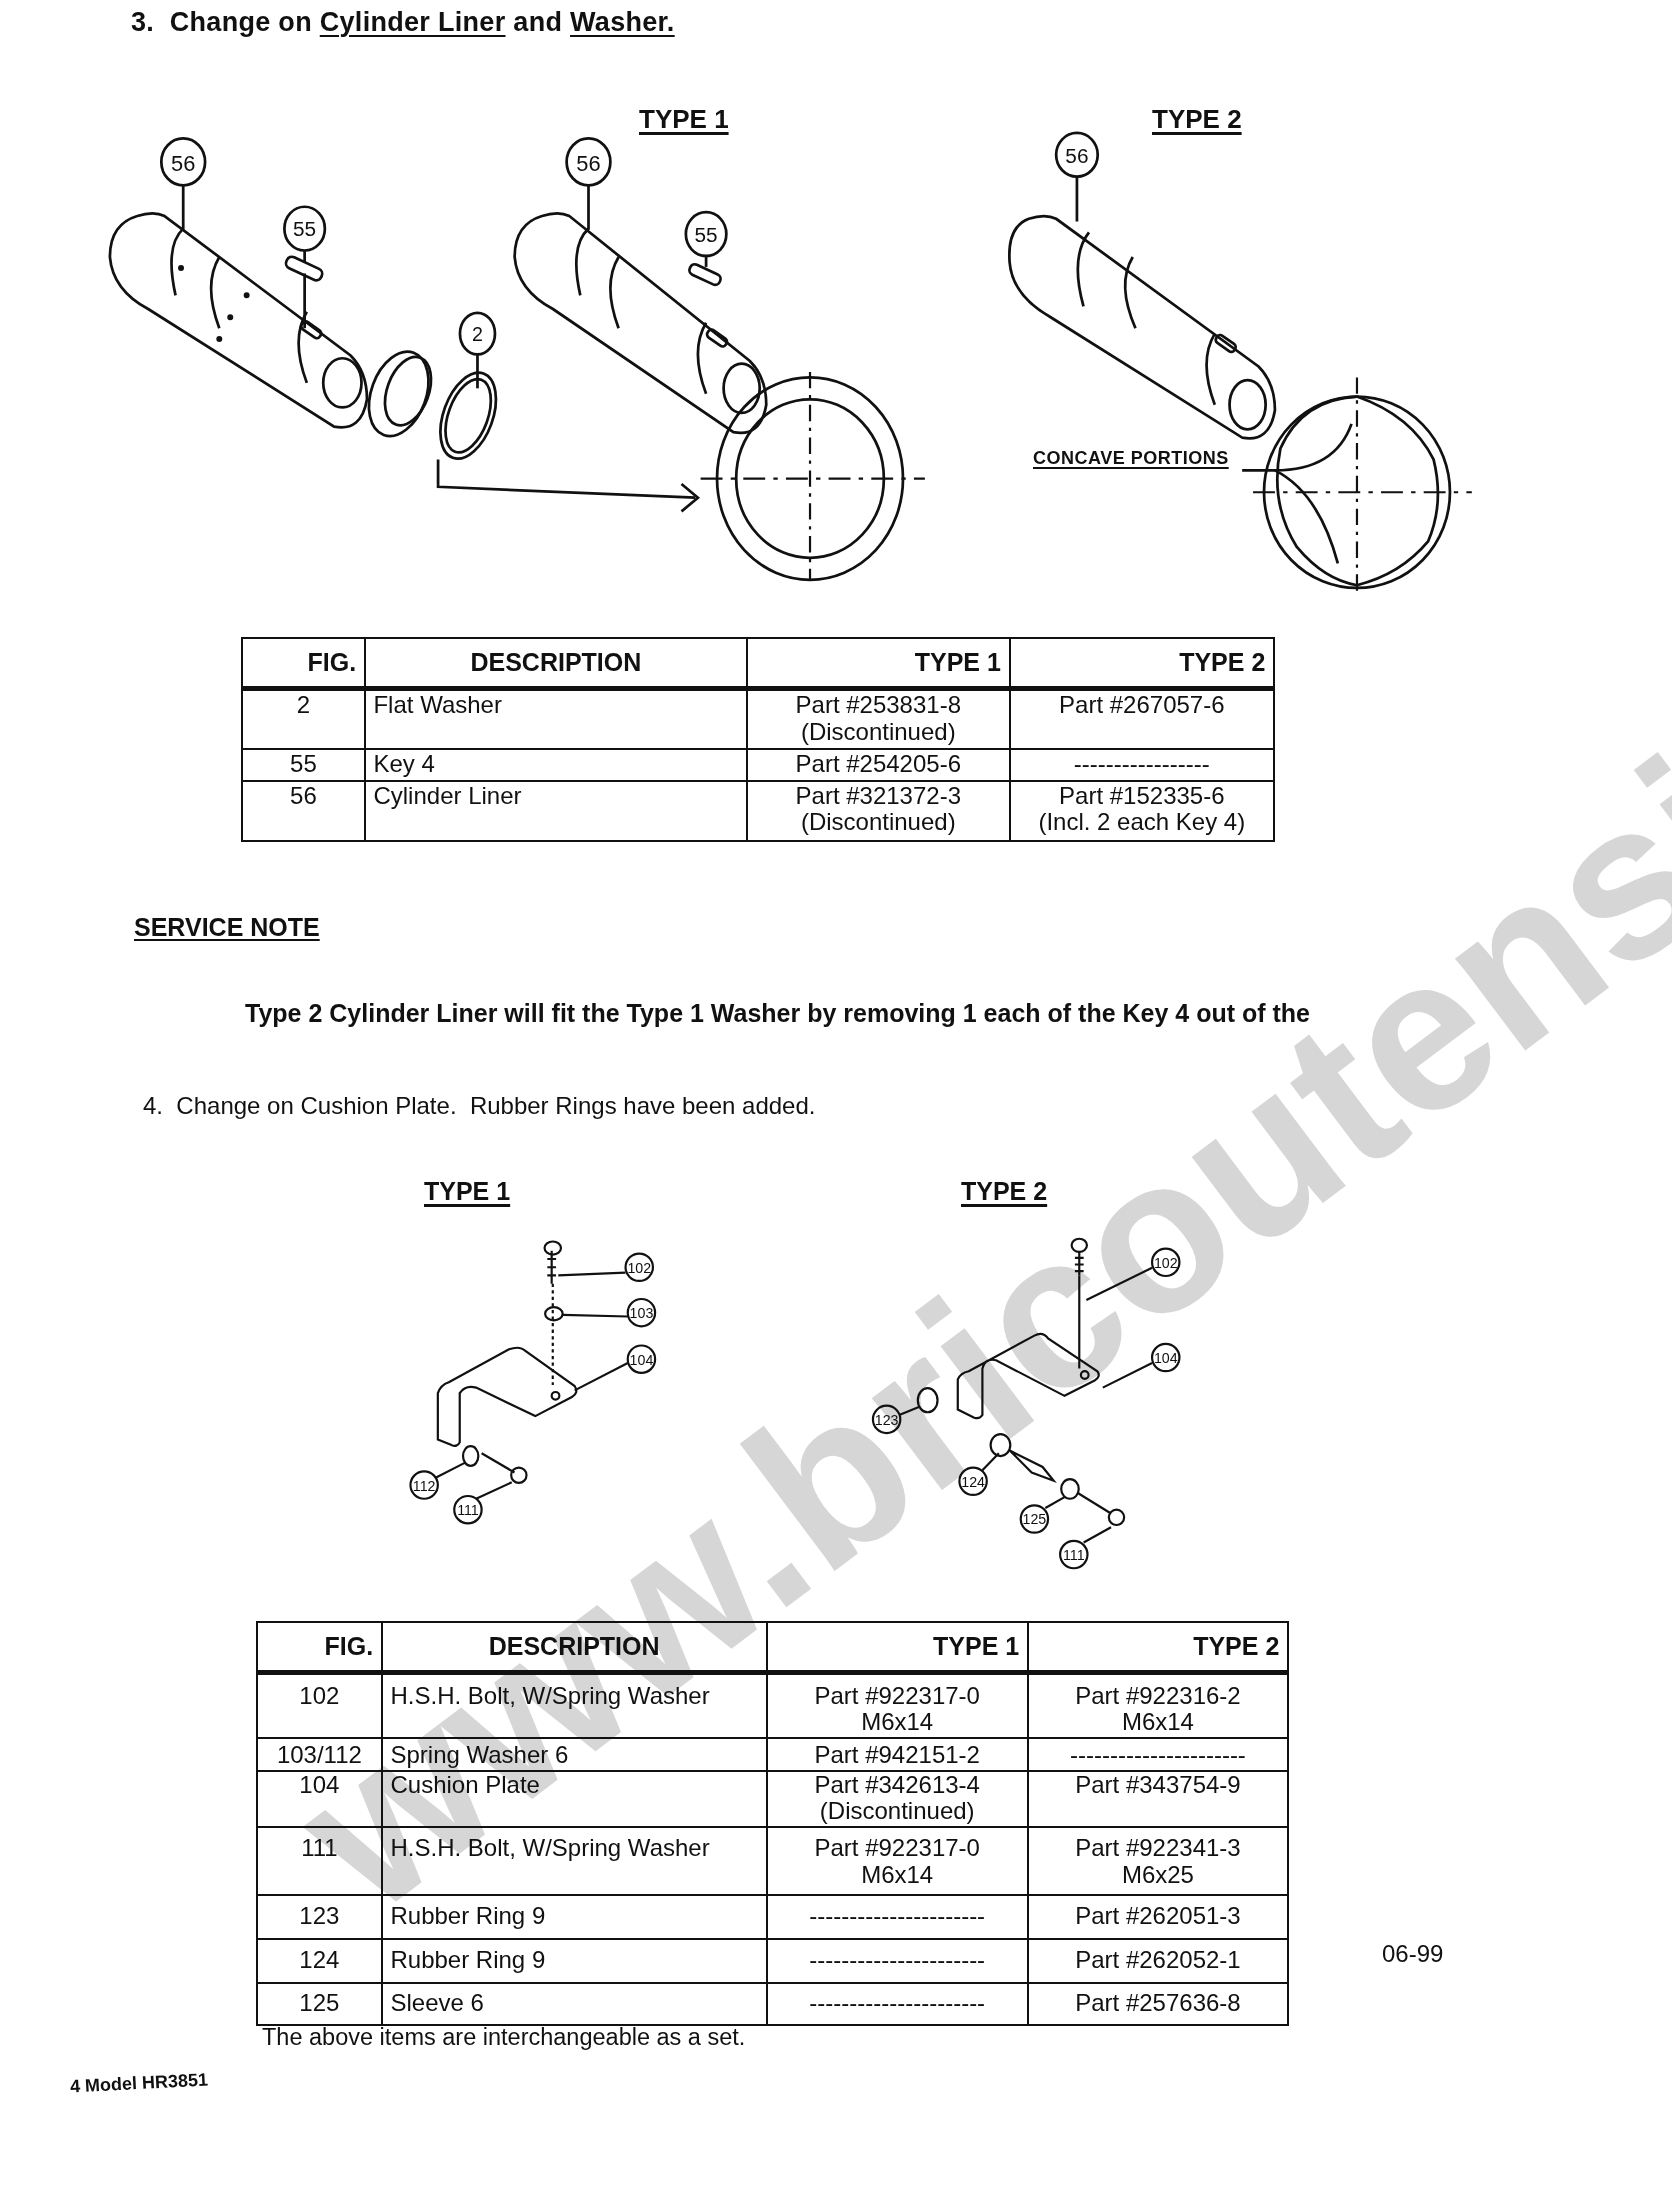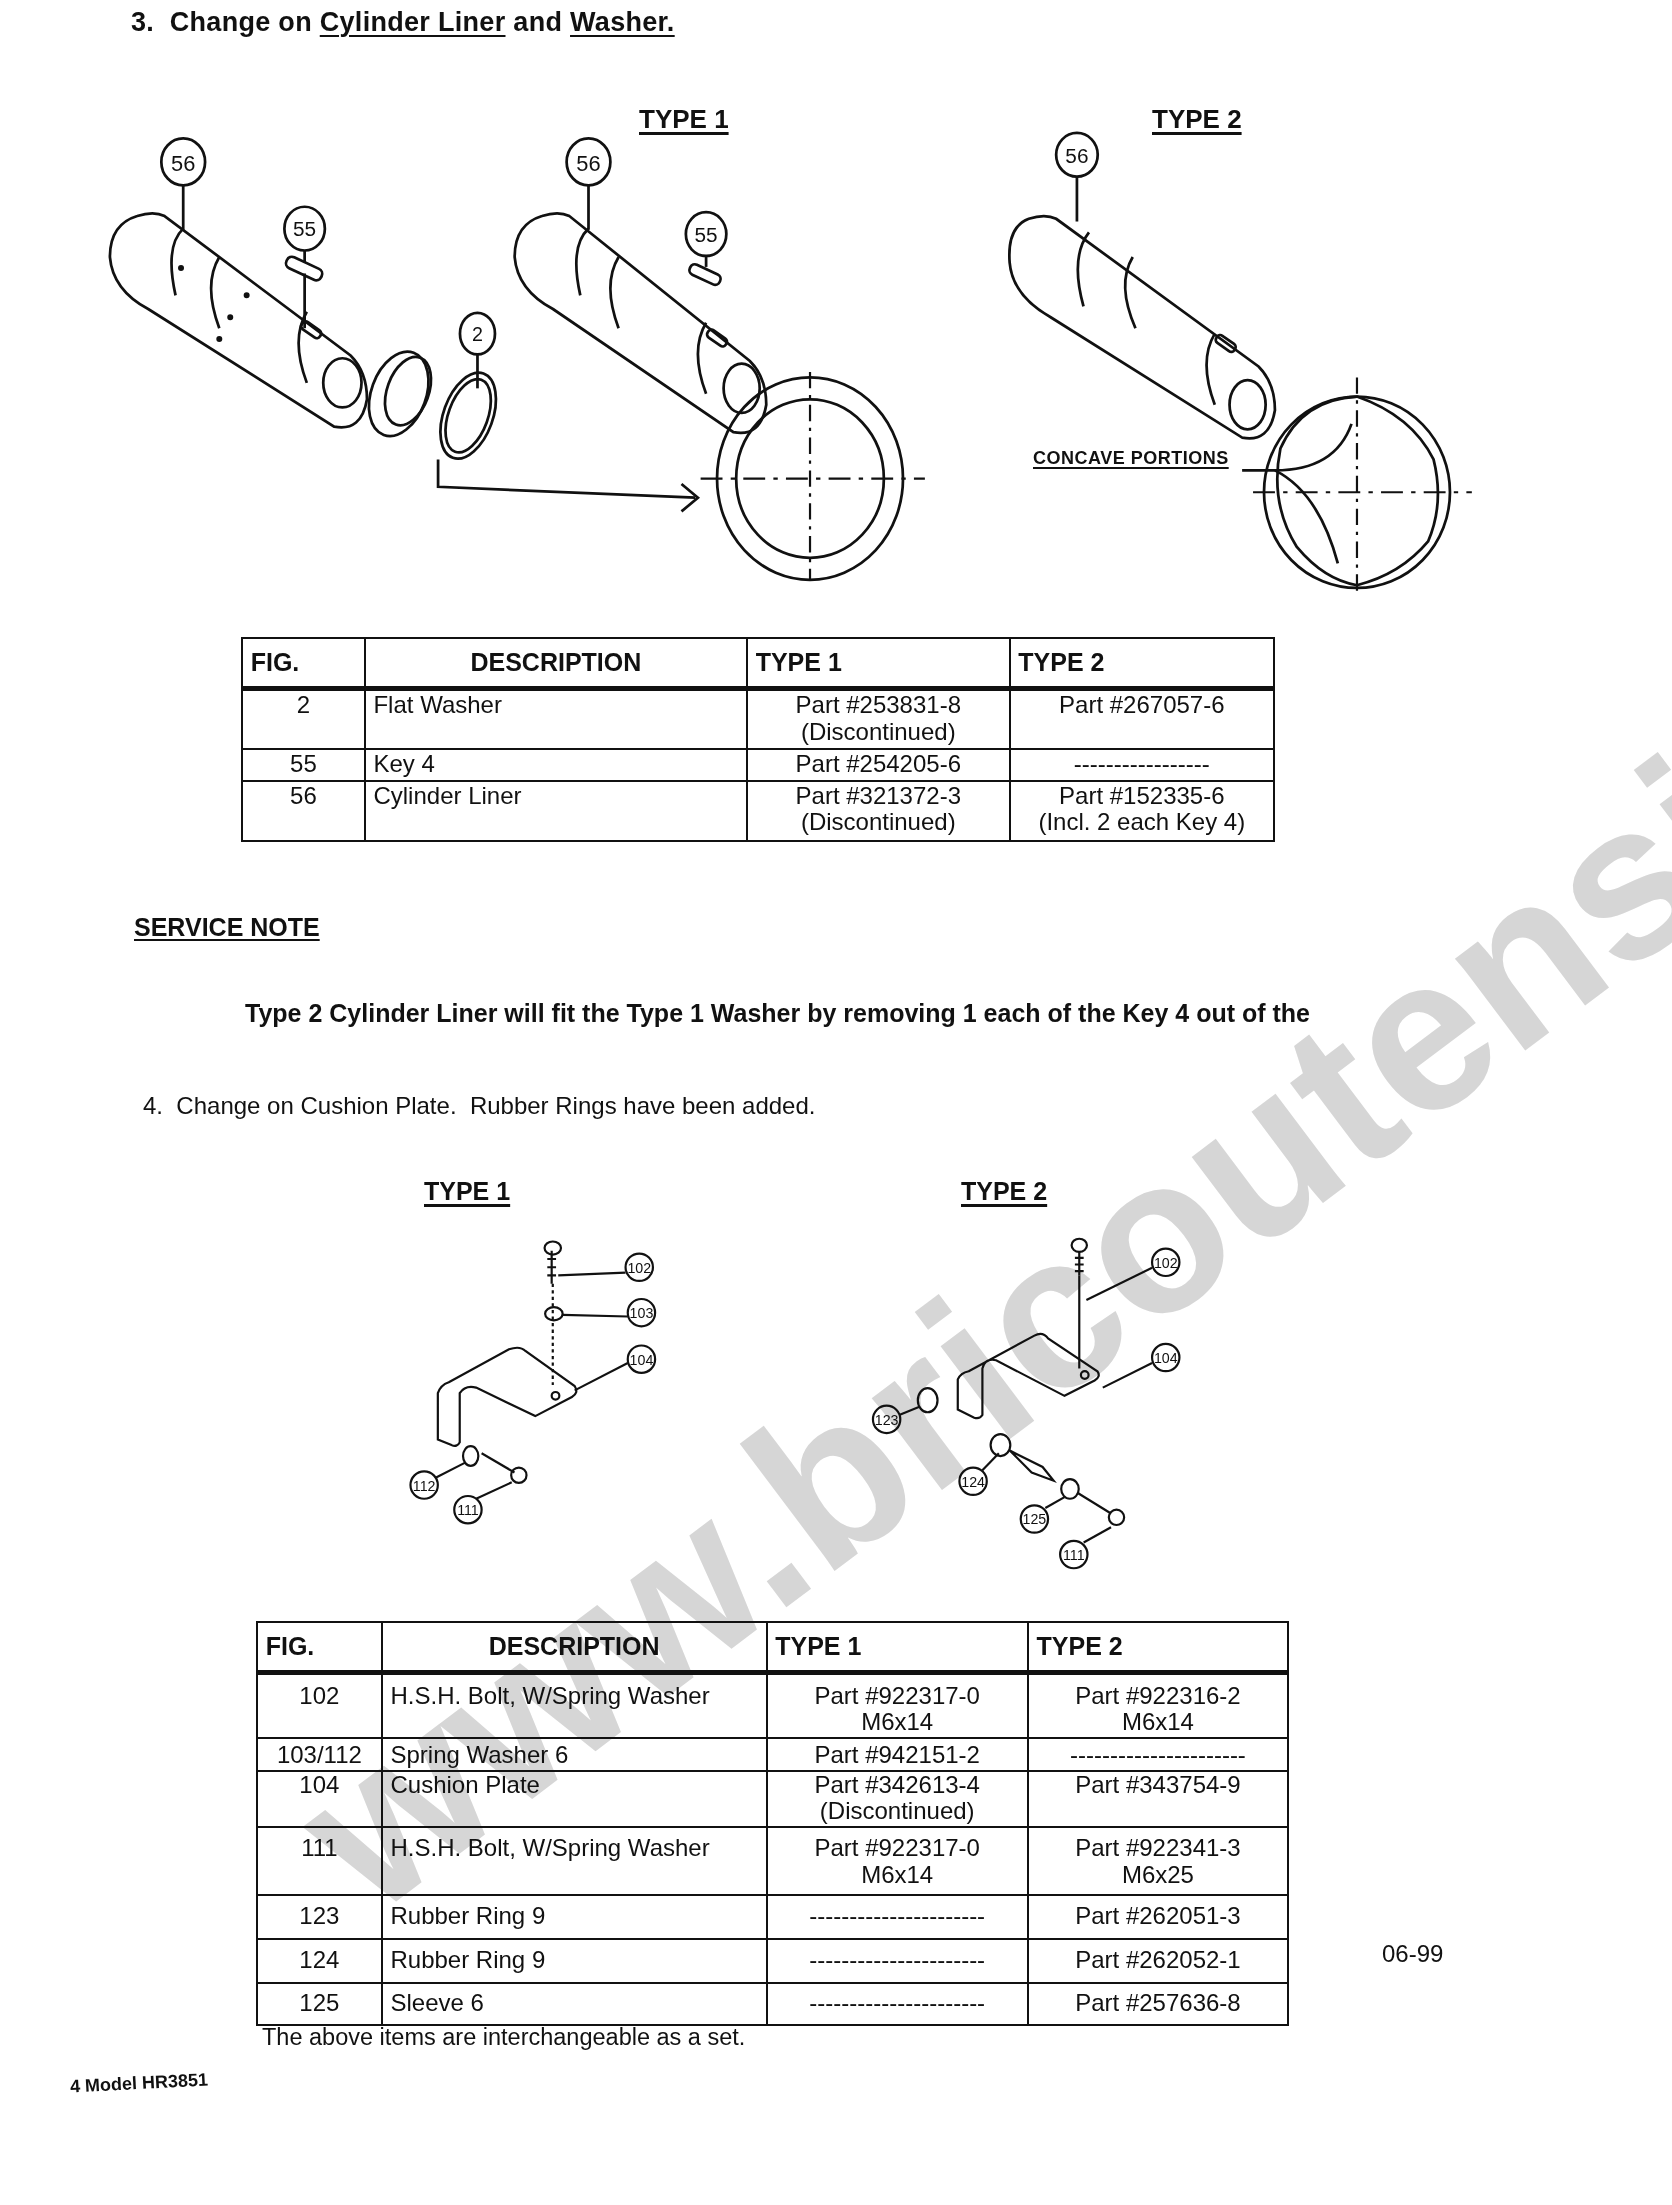--- a/index.html
+++ b/index.html
@@ -8,21 +8,21 @@
     font-family: "Liberation Sans", sans-serif; color: #111;
   }
   .abs { position: absolute; }
   .heading3 { left: 131px; top: 6.6px; font-size: 27px; font-weight: bold; letter-spacing: 0.3px; }
   .heading3 u { text-decoration: underline; text-decoration-thickness: 2.2px; text-underline-offset: 4.4px; }
   .type-label { font-size: 26px; font-weight: bold; text-decoration: underline; text-decoration-thickness: 2.7px; text-underline-offset: 4.4px; }
   .concave { font-size: 18px; font-weight: bold; letter-spacing: 0.5px; }
 
   table.parts { position: absolute; border-collapse: collapse; font-size: 24px; }
   table.parts td, table.parts th { border: 2.2px solid #111; padding: 1.1px 7.7px; vertical-align: top; line-height: 1.1; }
-  table.parts th { font-weight: bold; text-align: left; vertical-align: middle; height: 45px; font-size: 25px; }
+  table.parts th { font-weight: bold; text-align: right; vertical-align: middle; height: 45px; font-size: 25px; }
   table.parts th.desc { text-align: center; }
   table.parts thead tr { border-bottom: 5.5px solid #111; }
   table.parts td.fig { text-align: center; }
   table.parts td.t1, table.parts td.t2 { text-align: center; }
   table.parts td.desc { text-align: left; margin-left: 8px; }
 
   .service-note { left: 134px; top: 913px; font-size: 25px; font-weight: bold; text-decoration: underline; text-decoration-thickness: 2.2px; text-underline-offset: 3.3px; }
   .note-body { left: 235px; top: 980px; width: 1259px; font-size: 25px; line-height: 34px; font-weight: bold; }
   .heading4 { left: 143px; top: 1092px; font-size: 24px; }
   .footnote { left: 262px; top: 2024px; font-size: 23.5px; }

